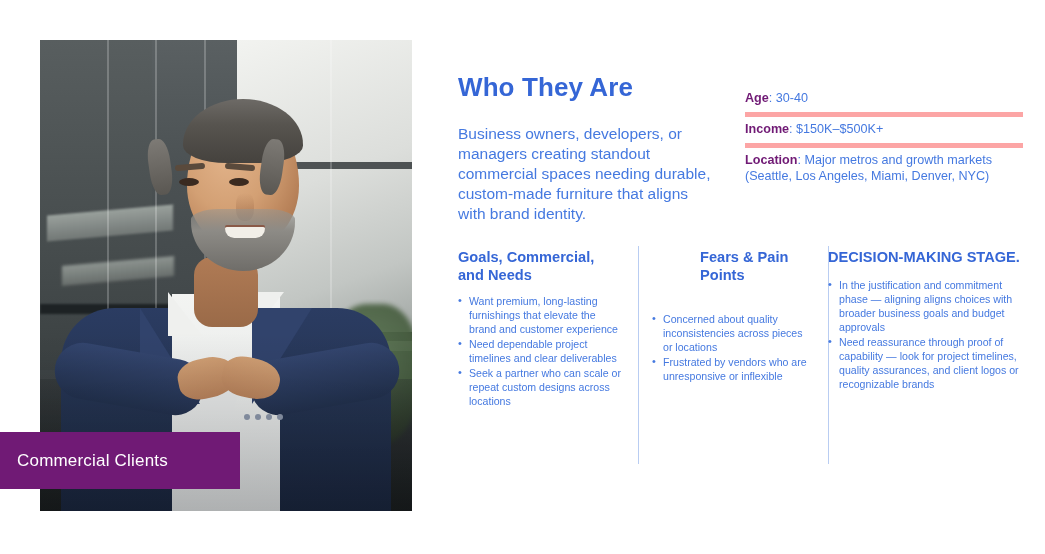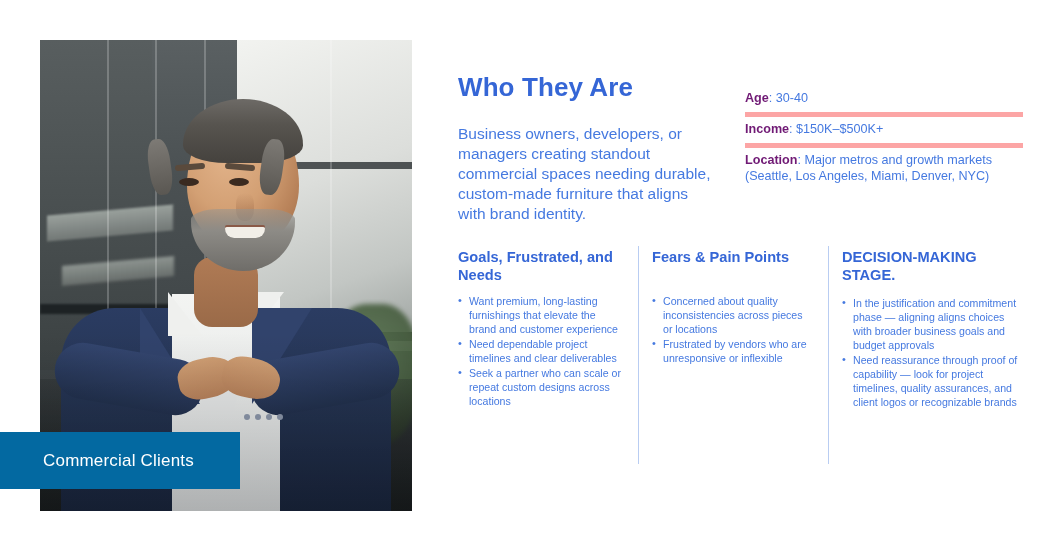--- a/index.html
+++ b/index.html
@@ -197,23 +197,23 @@
     display:block; width:6px; height:6px; border-radius:50%;
     background:#8e99ad;
   }
   .shade{
     position:absolute; inset:0;
     background:linear-gradient(180deg,rgba(0,0,0,0) 62%,rgba(0,0,0,.22) 100%);
   }
 
   .caption-bar{
     position:absolute; left:0; top:432px; width:240px; height:57px;
-    background:#0369a1;
+    background:#701a75;
     display:flex; align-items:center;
-    padding-left:43px;
+    padding-left:17px;
   }
   .caption-bar span{
     color:#ffffff; font-size:17px; letter-spacing:.2px;
     font-family:"Liberation Sans", sans-serif;
   }
 
   
   .who-title{
     position:absolute; left:458px; top:72px;
     font-size:26px; font-weight:bold; color:#3566d6;
@@ -233,30 +233,30 @@
   .stat-row .val{ color:#4579e0; }
 
   
   .cols{
     position:absolute; left:458px; top:248px; width:565px; height:220px;
     display:flex;
   }
   .col{ position:relative; }
   .col.c1{ width:180px; padding-right:14px; }
   .col.c2{ width:190px; padding-left:14px; padding-right:14px; }
-  .col.c3{ width:195px; padding-left:14px; }
+  .col.c3{ width:195px; }
   .col.c2::before, .col.c3::before{
     content:""; position:absolute; left:0; top:-2px; width:1px; height:218px;
     background:#b9cdf2;
   }
   .col-h{
     font-size:14.6px; font-weight:bold; color:#3566d6;
     line-height:18px; margin-bottom:10px;
   }
-  .col.c2 .col-h{ margin-bottom:28px; }
+  .col.c2 .col-h{ margin-bottom:28px;margin-left:48px; }
   .col.c3 .col-h{ margin-bottom:12px; }
   ul.bul{ list-style:none; }
   ul.bul li{
     position:relative; padding-left:11px; margin-bottom:1px;
     font-size:10.6px; line-height:14px; color:#4579e0;
   }
   ul.bul li::before{
     content:"•"; position:absolute; left:0; top:-1px;
     color:#4579e0; font-size:11px;
   }
@@ -335,21 +335,21 @@
       <b>Income</b><span class="val">: $150K–$500K+</span>
     </div>
     <div class="stat-row">
       <b>Location</b><span class="val">: Major metros and growth markets (Seattle, Los Angeles, Miami, Denver, NYC)</span>
     </div>
   </div>
 
   <div class="cols">
 
     <div class="col c1">
-      <div class="col-h">Goals, Frustrated, and Needs</div>
+      <div class="col-h">Goals, Commercial, and Needs</div>
       <ul class="bul">
         <li>Want premium, long-lasting furnishings that elevate the brand and customer experience</li>
         <li>Need dependable project timelines and clear deliverables</li>
         <li>Seek a partner who can scale or repeat custom designs across locations</li>
       </ul>
     </div>
 
     <div class="col c2">
       <div class="col-h">Fears &amp; Pain Points</div>
       <ul class="bul">

